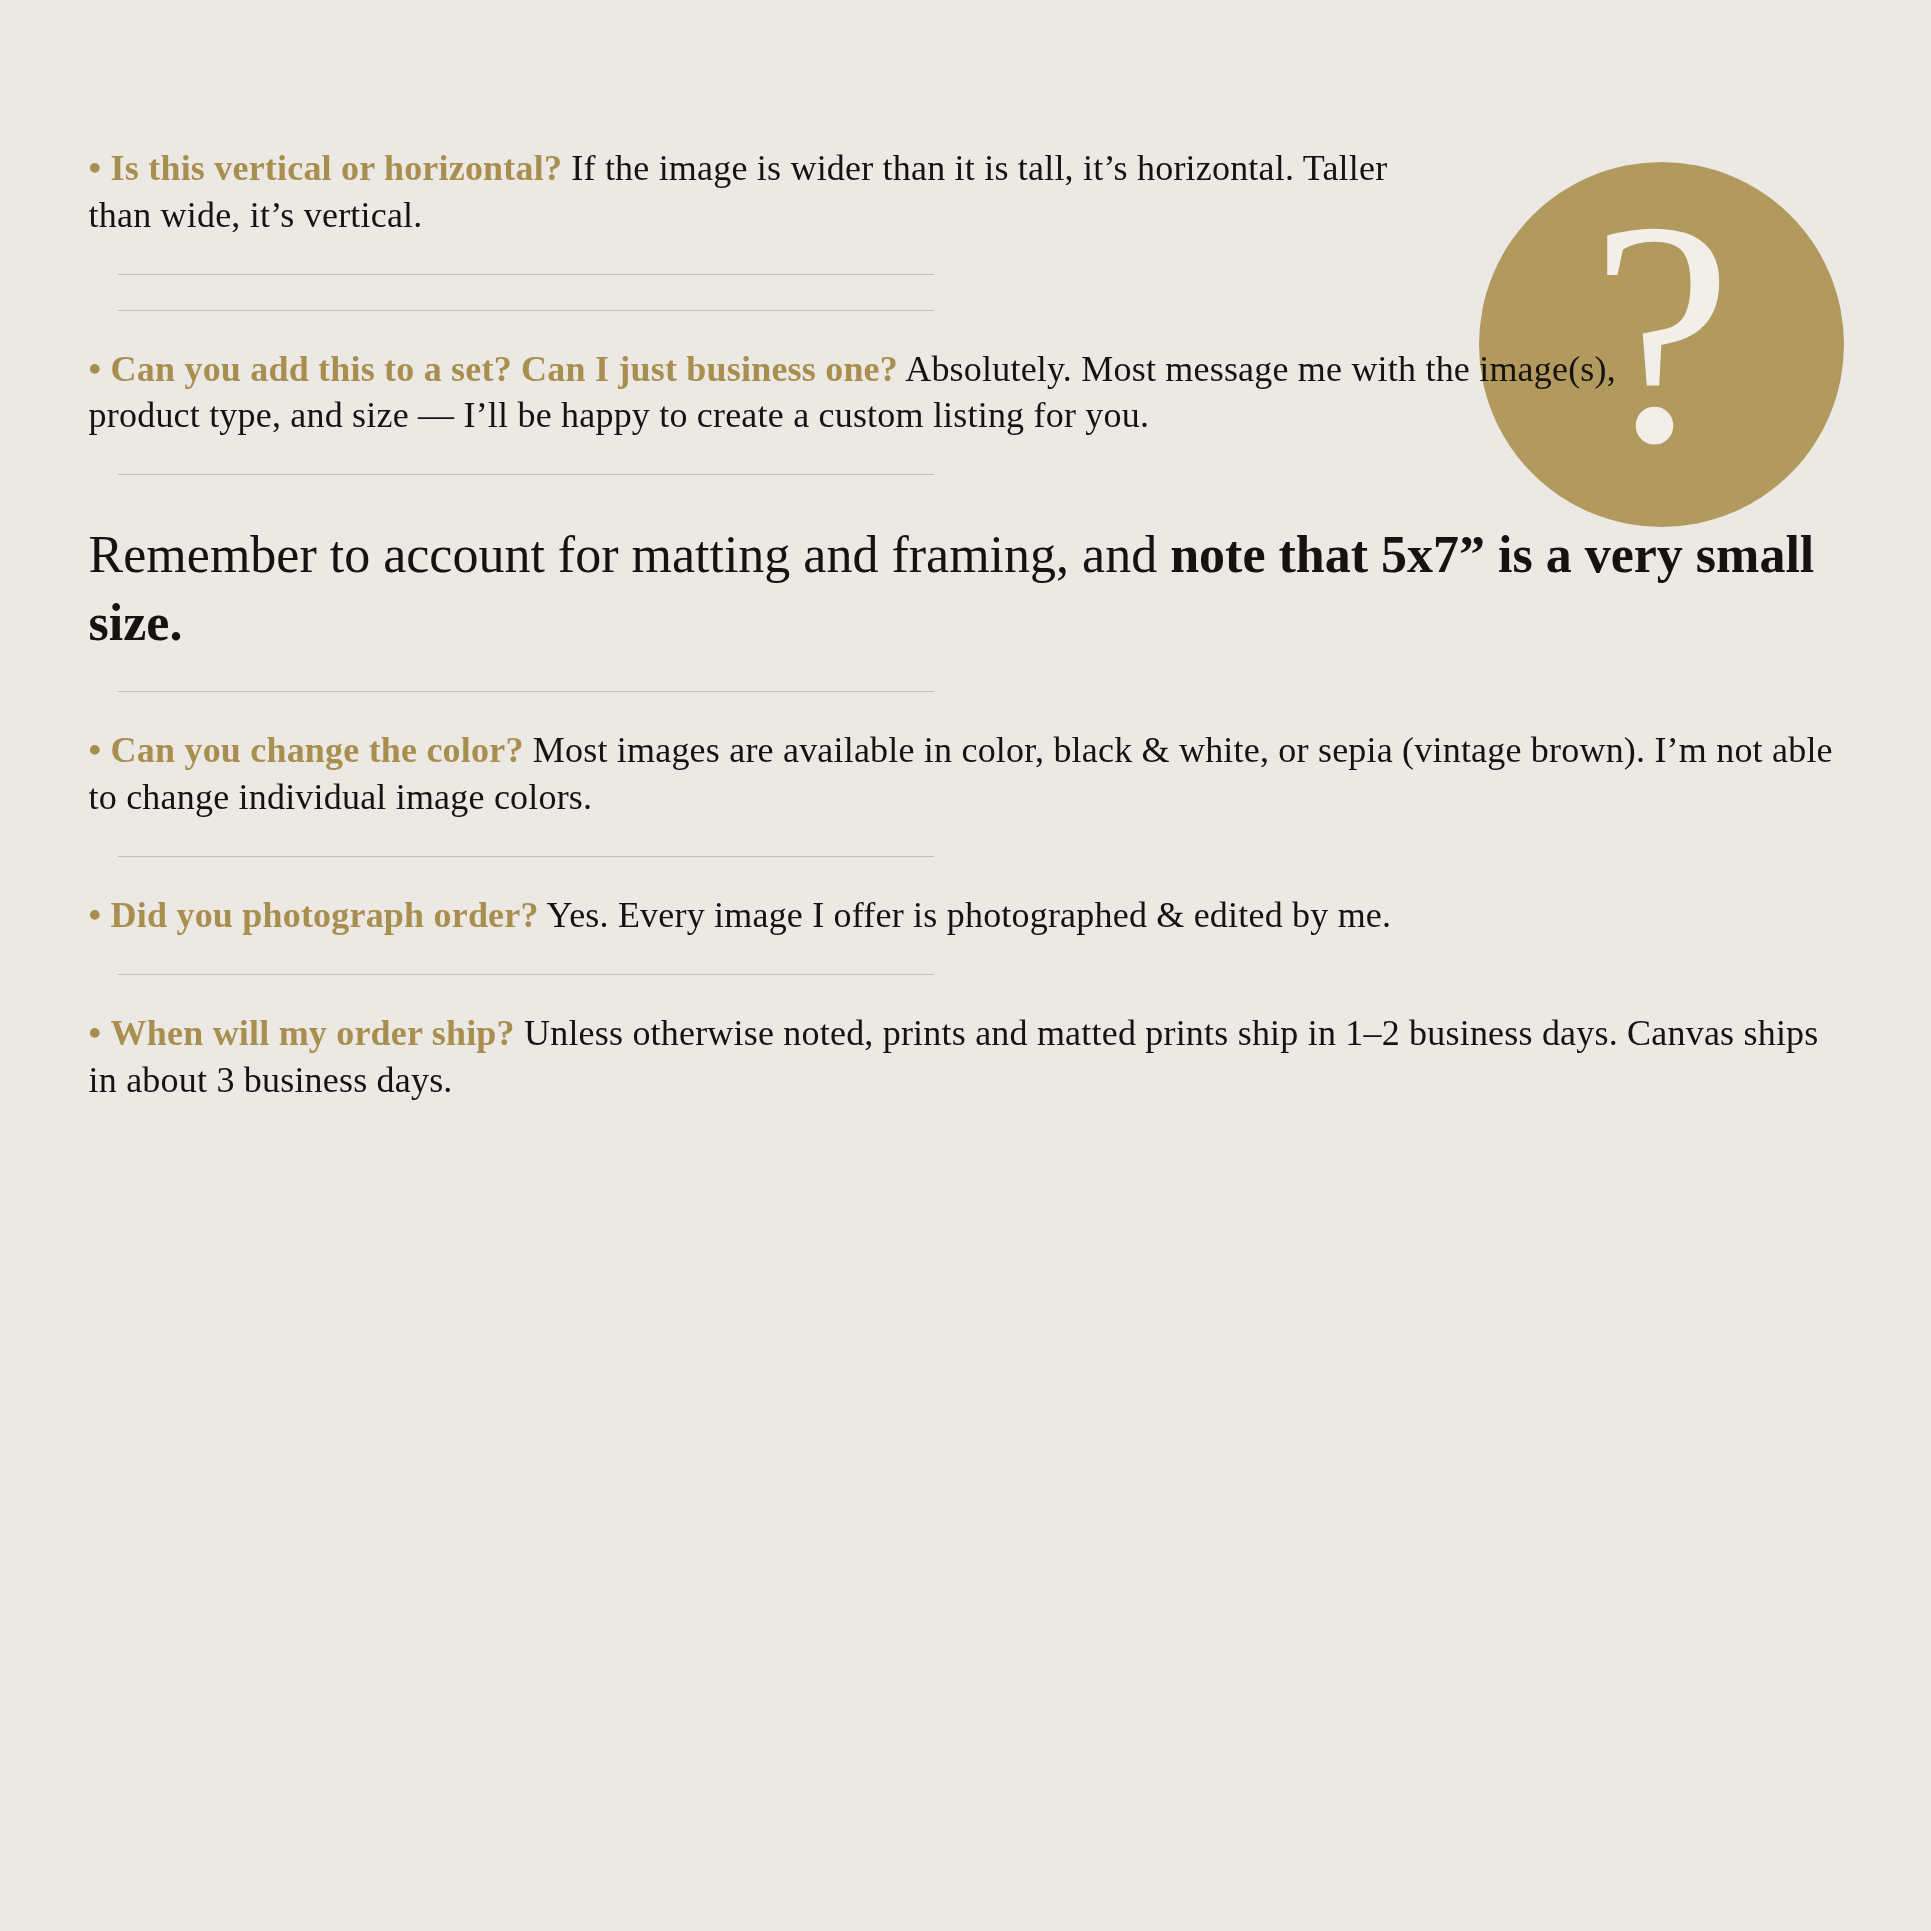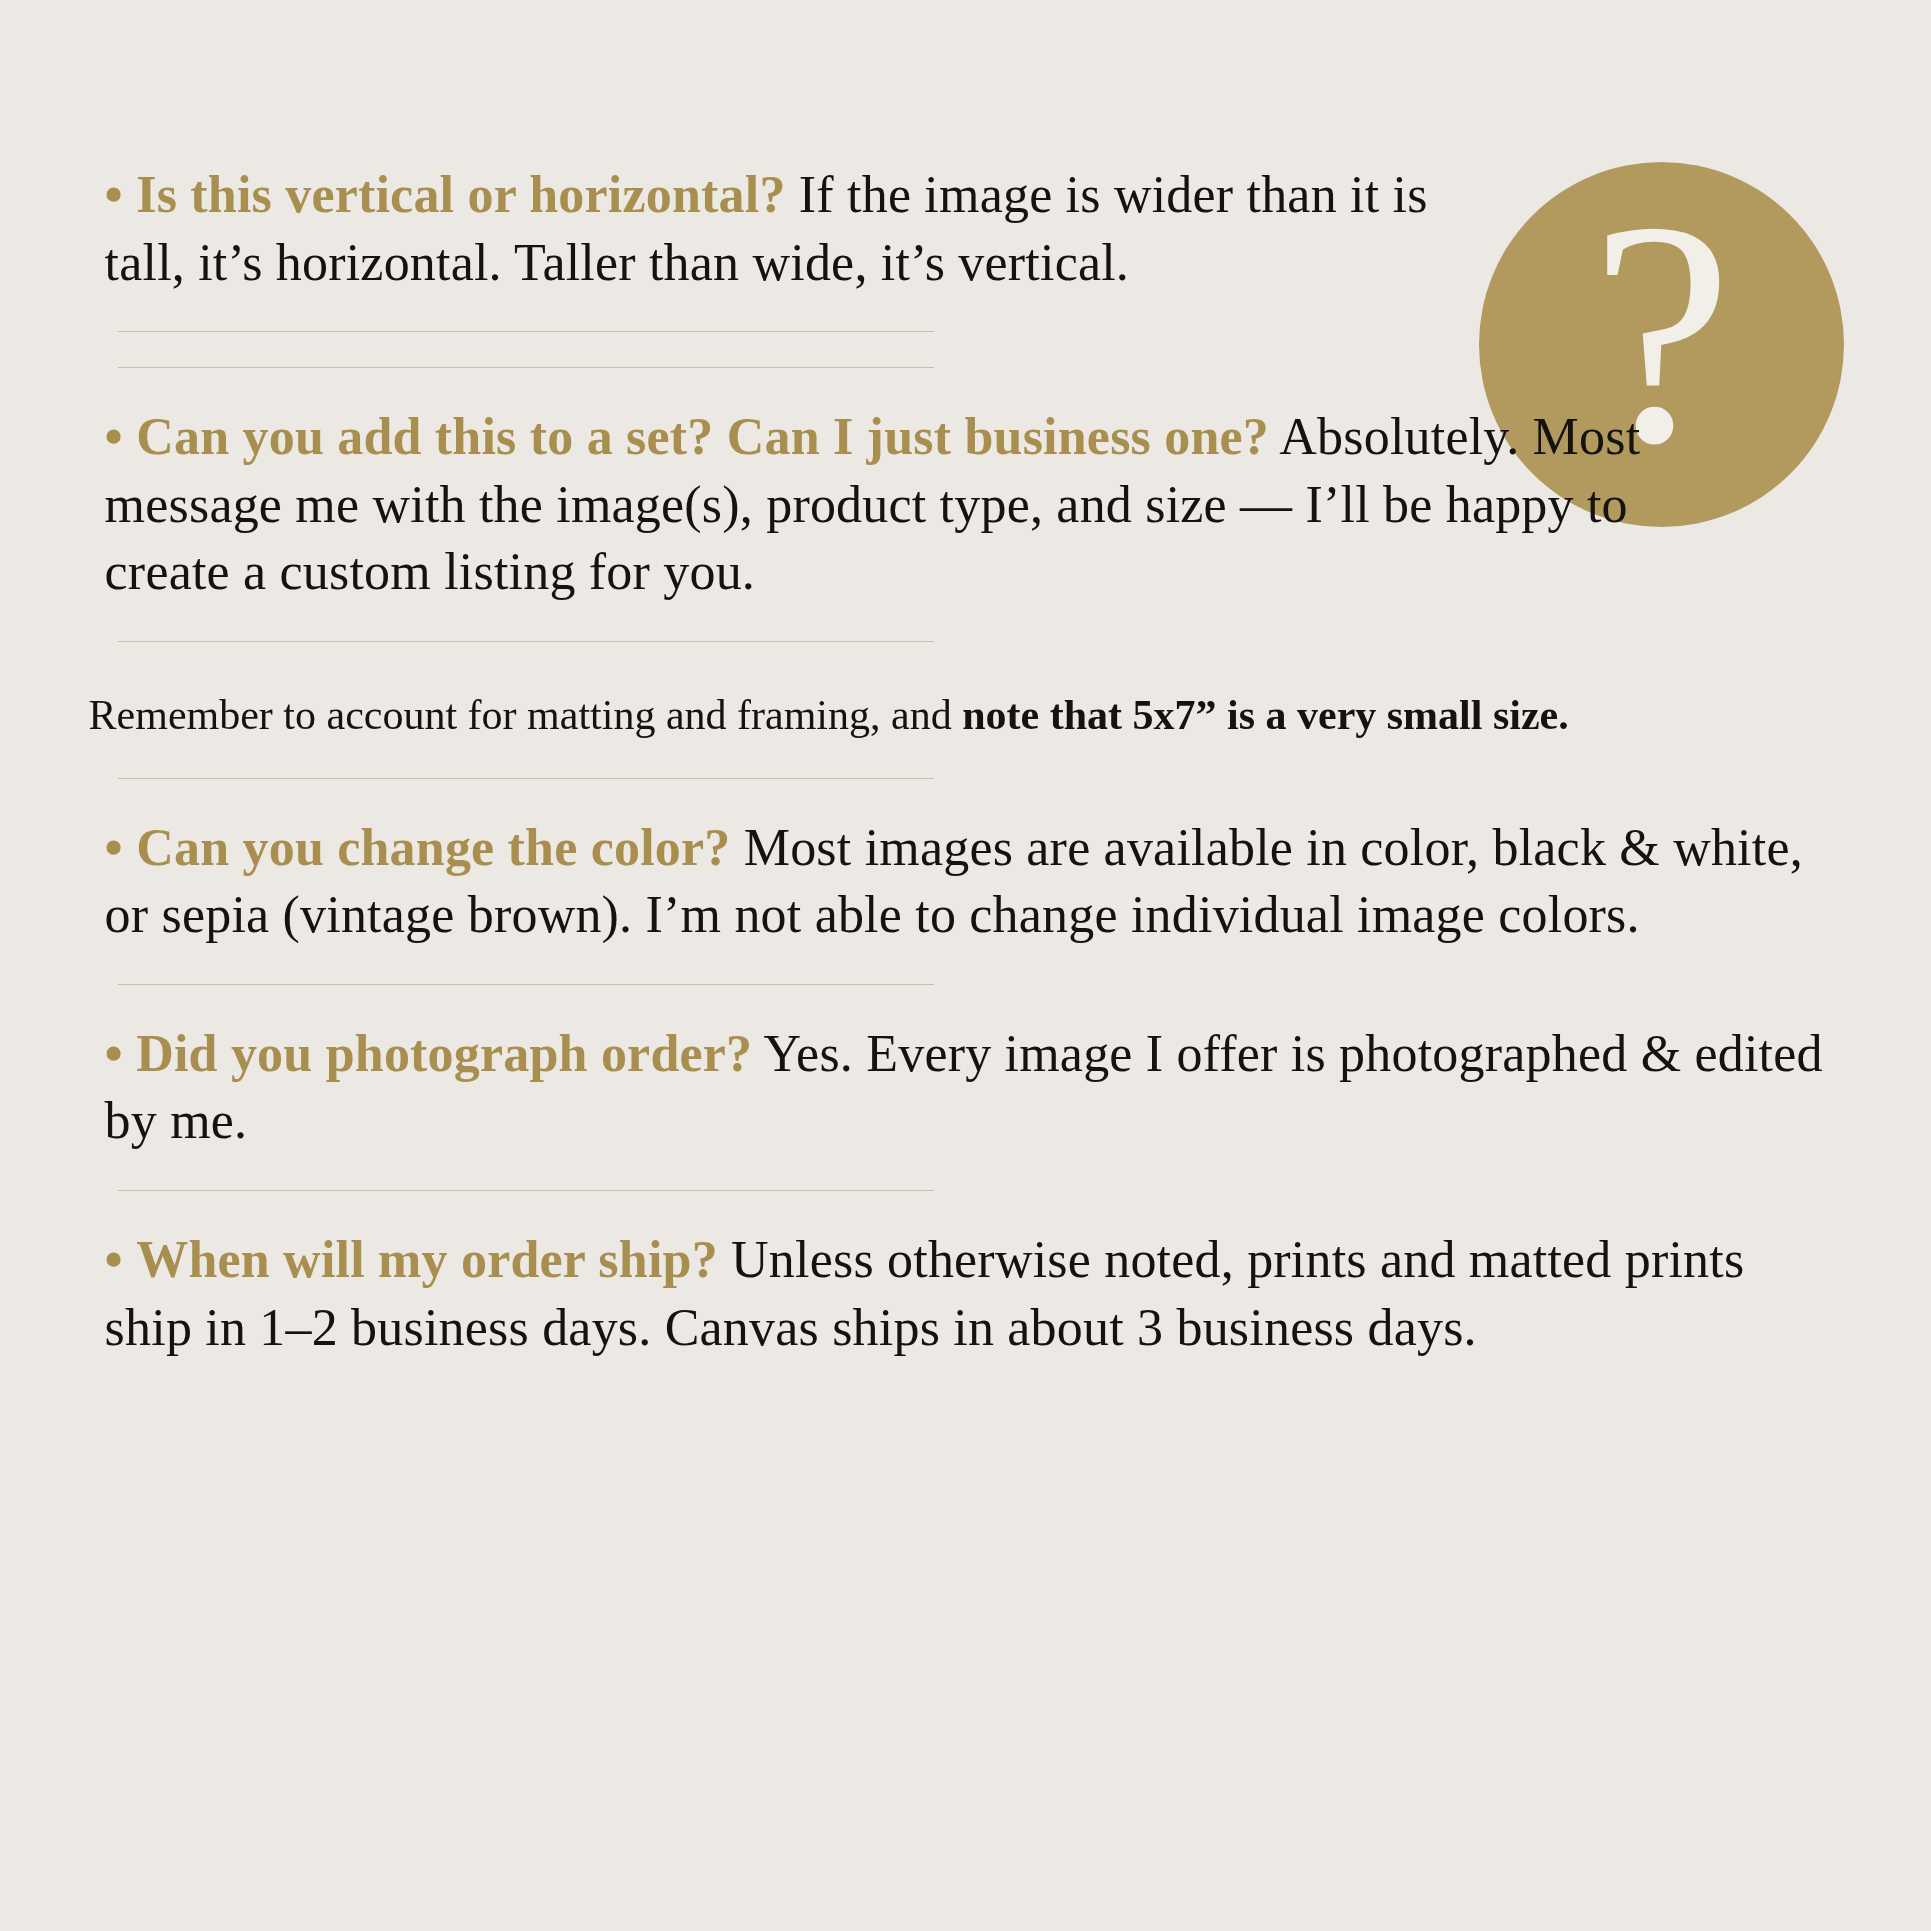--- a/index.html
+++ b/index.html
@@ -46,22 +46,22 @@
     z-index: 2;
     margin: 0;
     padding: 0;
     list-style: none;
   }
   .faq-item {
     position: relative;
     padding-left: 11.6px;
   }
   .faq-para {
-    margin: 16px;
-    font-size: 52px;
+    margin: 0;
+    font-size: 36px;
     line-height: 1.30;
     letter-spacing: 0.2px;
     color: #15130f;
   }
   .q-text {
     color: #a98f4f;
     font-weight: bold;
   }
   .bullet {
     color: #a98f4f;
@@ -72,21 +72,21 @@
     color: #15130f;
   }
   .divider {
     width: 816px;
     height: 0;
     border-top: 1.9px solid #c9bfae;
     margin: 35px 0 35px 41px;
   }
   .spacer-para {
     margin: 46px 0 0 0;
-    font-size: 42px;
+    font-size: 52px;
     line-height: 1.30;
     color: #15130f;
   }
   
   .w-narrow { max-width: 1332px; }
   .w-mid    { max-width: 1641px; }
   .w-wide   { max-width: 1767px; }
 </style>
 </head>
 <body>

